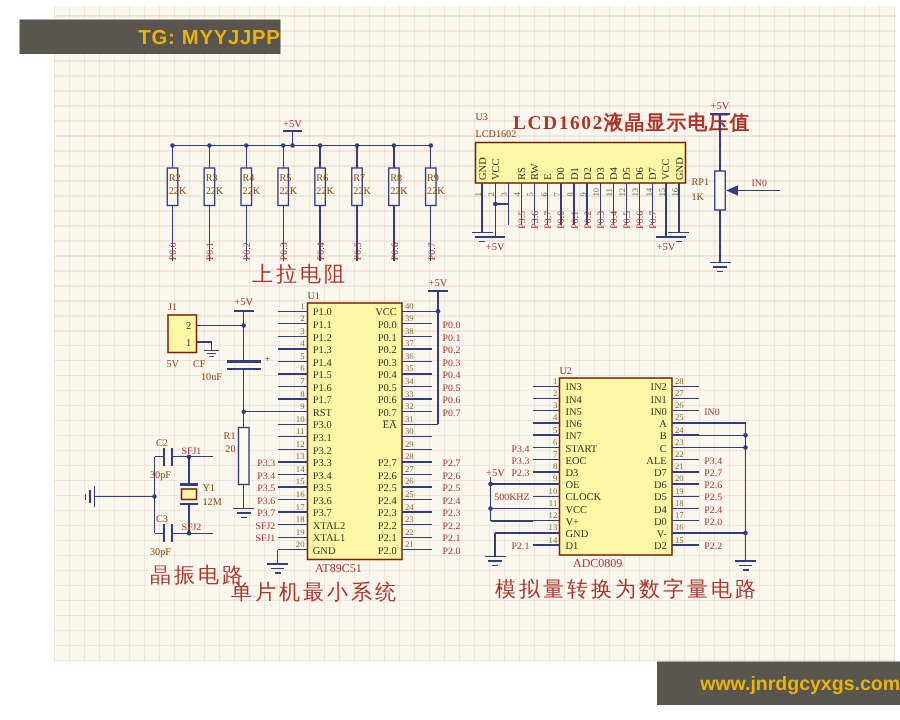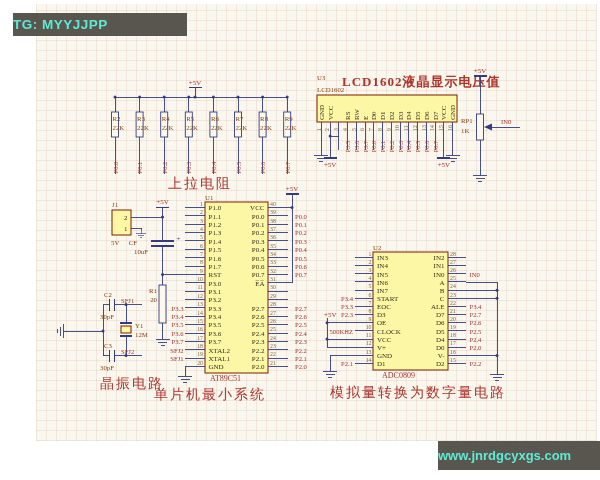--- a/index.html
+++ b/index.html
@@ -3,21 +3,21 @@
 <meta charset="utf-8">
 <style>
   html,body{margin:0;padding:0;background:#fff;}
   .page{position:relative;width:600px;height:480px;background:#fff;overflow:hidden;
         font-family:"Liberation Serif","DejaVu Serif",serif;}
   .sheet{position:absolute;left:36px;top:4px;width:561px;height:437px;background:#faf7ef;
     background-image:
       repeating-linear-gradient(0deg, rgba(205,170,150,.22) 0 1px, transparent 1px 10px),
       repeating-linear-gradient(90deg, rgba(205,170,150,.22) 0 1px, transparent 1px 10px);}
   svg.schem{position:absolute;left:0;top:0;}
-  .badge{position:absolute;background:#58564f;color:#5eead4;display:flex;align-items:center;justify-content:flex-start;
+  .badge{position:absolute;background:#58564f;color:#eab308;display:flex;align-items:center;justify-content:flex-end;
          font-family:"Liberation Sans","DejaVu Sans",sans-serif;font-weight:bold;}
   .badge.tl{left:13px;top:13px;width:174px;height:23px;font-size:13.5px;letter-spacing:.5px;}
   .badge.br{left:438px;top:441px;width:162px;height:29px;font-size:13px;font-weight:600;}
   .w{stroke:#333c7e;stroke-width:.9;fill:none;shape-rendering:crispEdges;}
   .w2{stroke:#333c7e;stroke-width:1.4;fill:none;shape-rendering:crispEdges;}
   .dot{fill:#333c7e;}
   .part{fill:#fcf7a5;stroke:#7a1f00;stroke-width:1;}
   .rbody{fill:#fbf8ee;stroke:#333c7e;stroke-width:.9;}
   text{font-family:"Liberation Serif","DejaVu Serif",serif;}
   .t-name{font-size:7px;fill:#3b3220;}

